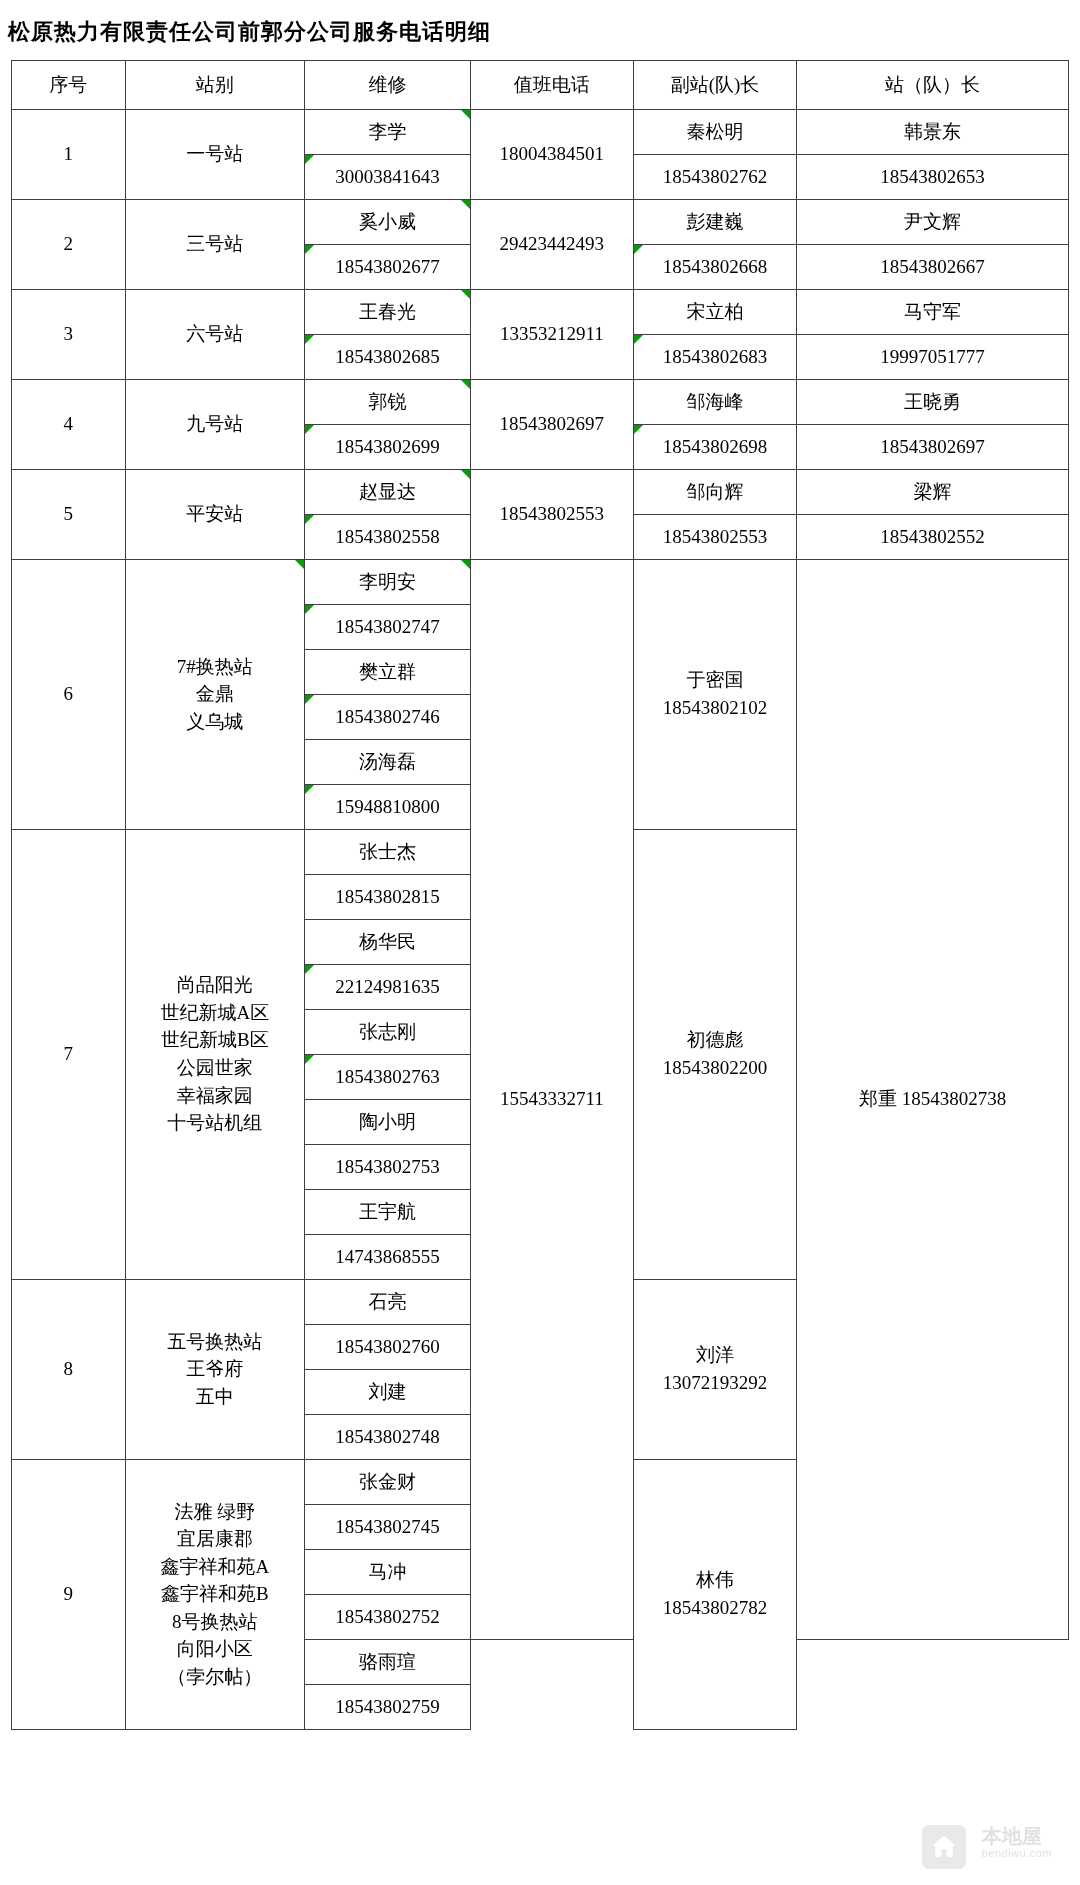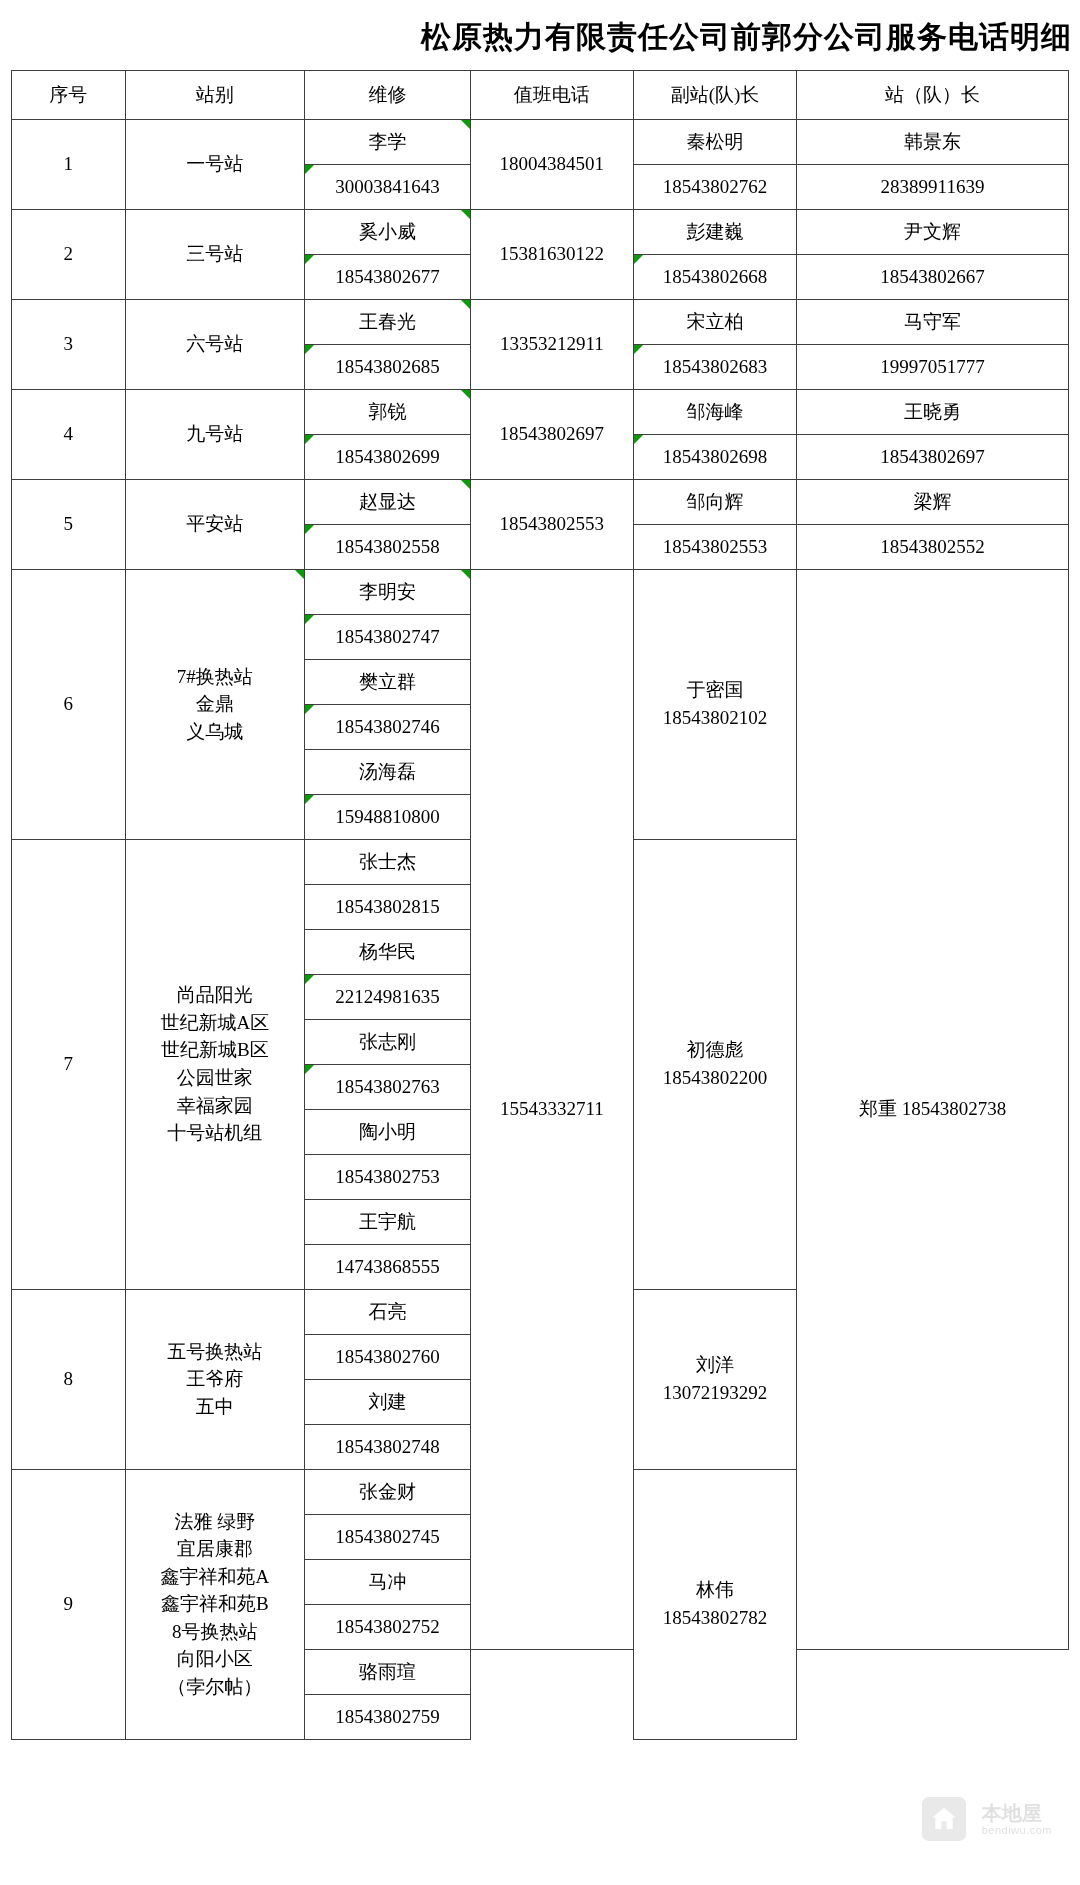--- a/index.html
+++ b/index.html
@@ -11,22 +11,22 @@
     position:relative;
     overflow:hidden;
   }
   .page{
     position:relative;
     width:1080px;height:1885px;
     box-sizing:border-box;
     padding:6px 8px 0 8px;
   }
   .title{
-    text-align:right;
-    font-size:30px;
+    text-align:left;
+    font-size:22px;
     font-weight:bold;
     letter-spacing:1px;
     line-height:1.25;
     padding:12px 0 14px 0;
     font-family:"Liberation Serif","DejaVu Serif",serif;
     white-space:nowrap;
   }
   table.sheet{
     border-collapse:collapse;
     table-layout:fixed;
@@ -75,23 +75,22 @@
     border-left:9px solid transparent;
   }
   .multiline{white-space:pre-line;line-height:1.5;margin-top:12px;}
   .chief-big{font-size:19px;}
   .vice-stack{white-space:pre-line;line-height:1.55;}
 
   
   .watermark{
     position:absolute;
     right:28px;
-    bottom:44px;
+    bottom:16px;
     display:flex;
-    align-items:center;
     gap:16px;
     opacity:.30;
     pointer-events:none;
   }
   .wm-icon{
     width:44px;height:44px;
     border-radius:7px;
     background:#b9b9b9;
     display:flex;align-items:center;justify-content:center;
   }
@@ -133,28 +132,28 @@
         <td rowspan="2">1</td>
         <td rowspan="2">一号站</td>
         <td class="nm cmtr">李学</td>
         <td rowspan="2">18004384501</td>
         <td class="nm">秦松明</td>
         <td class="nm">韩景东</td>
       </tr>
       <tr>
         <td class="ph cmt">30003841643</td>
         <td class="ph">18543802762</td>
-        <td class="ph">28389911639</td>
+        <td class="ph">18543802653</td>
       </tr>
 
       <tr>
         <td rowspan="2">2</td>
         <td rowspan="2">三号站</td>
         <td class="nm cmtr">奚小威</td>
-        <td rowspan="2">15381630122</td>
+        <td rowspan="2">29423442493</td>
         <td class="nm">彭建巍</td>
         <td class="nm">尹文辉</td>
       </tr>
       <tr>
         <td class="ph cmt">18543802677</td>
         <td class="ph cmt">18543802668</td>
         <td class="ph">18543802667</td>
       </tr>
 
       <tr>

